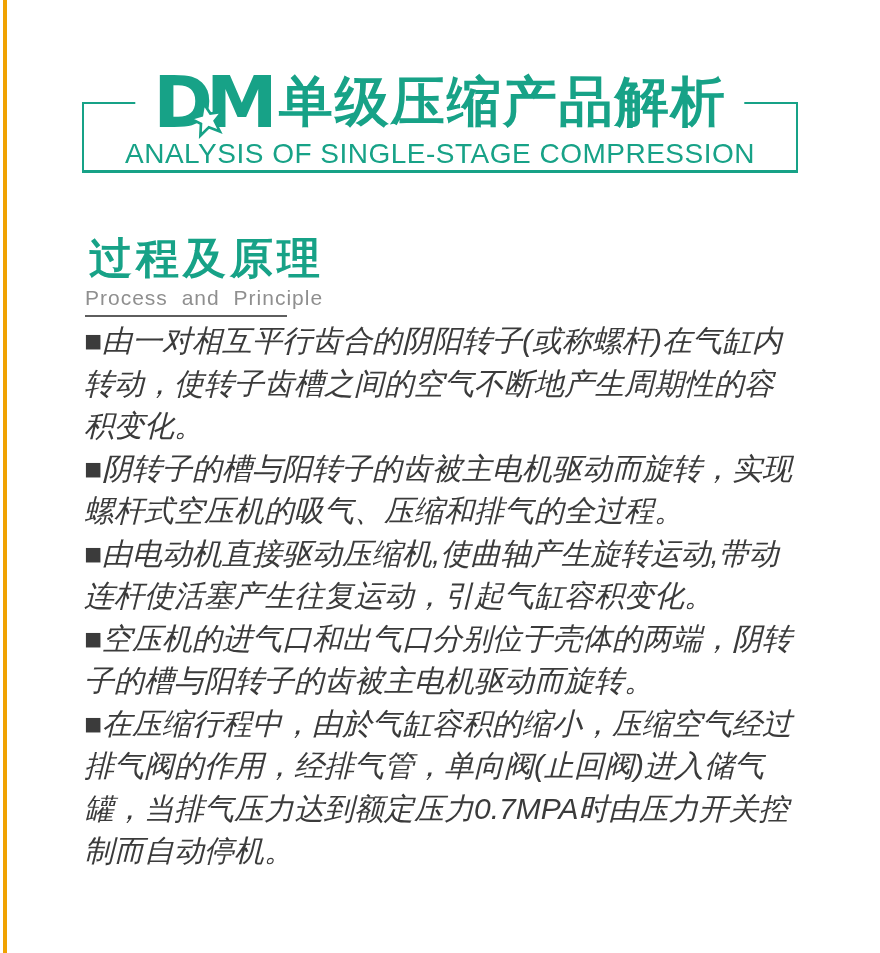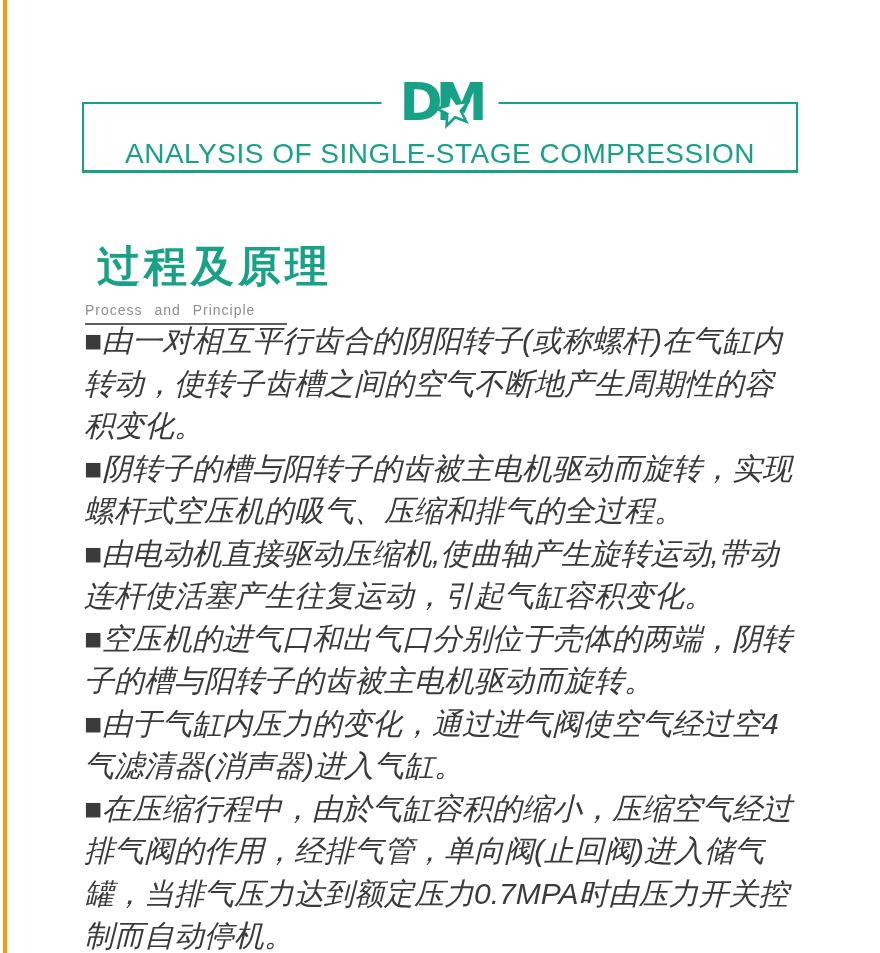--- a/index.html
+++ b/index.html
@@ -48,21 +48,21 @@
     white-space: nowrap;
   }
   .logo {
     position: relative;
     display: inline-block;
     line-height: 1;
   }
   .logo-text {
     font-family: "DejaVu Sans", sans-serif;
     font-weight: 900;
-    font-size: 52px;
+    font-size: 72px;
     letter-spacing: -7px;
     color: #17a287;
   }
   .logo-star {
     position: absolute;
     left: 34px;
     bottom: -2px;
     width: 40px;
     height: 40px;
     transform: rotate(-12deg);
@@ -83,30 +83,30 @@
     color: #17a287;
     letter-spacing: 0.5px;
   }
   
   .section-head {
     position: absolute;
     left: 85px;
     top: 231px;
   }
   .section-title {
-    margin: 12px;
+    margin: 4px;
     font-size: 43px;
     font-weight: bold;
     color: #17a287;
     letter-spacing: 4px;
     line-height: 1.1;
     text-align: center;
   }
   .section-subtitle {
-    font-size: 14px;
+    font-size: 21px;
     color: #8f8f8f;
     word-spacing: 7px;
     letter-spacing: 1px;
   }
   .section-underline {
     margin-top: 5px;
     width: 202px;
     height: 2px;
     background: #5e5e5e;
   }
@@ -135,33 +135,33 @@
   <div class="header-frame">
     <div class="header-title-row">
       <span class="logo">
         <span class="logo-text">DM</span>
         <span class="logo-star">
           <svg viewBox="0 0 24 24" width="40" height="40">
             <path d="M12 2l2.6 6.6 7 .5-5.4 4.4 1.8 6.8-6-3.8-6 3.8 1.8-6.8L2.4 9.1l7-.5z" fill="#ffffff" stroke="#17a287" stroke-width="1.6"></path>
           </svg>
         </span>
       </span>
+      <span class="header-title">单级压缩产品解析</span>
     </div>
     <div class="header-subtitle">ANALYSIS OF SINGLE-STAGE COMPRESSION</div>
   </div>
 
   <div class="section-head">
     <h2 class="section-title">过程及原理</h2>
     <div class="section-subtitle">Process and Principle</div>
     <div class="section-underline"></div>
   </div>
 
   <div class="body-text">
     <p>■由一对相互平行齿合的阴阳转子(或称螺杆)在气缸内转动，使转子齿槽之间的空气不断地产生周期性的容积变化。</p>
     <p>■阴转子的槽与阳转子的齿被主电机驱动而旋转，实现螺杆式空压机的吸气、压缩和排气的全过程。</p>
     <p>■由电动机直接驱动压缩机,使曲轴产生旋转运动,带动连杆使活塞产生往复运动，引起气缸容积变化。</p>
     <p>■空压机的进气口和出气口分别位于壳体的两端，阴转子的槽与阳转子的齿被主电机驱动而旋转。</p>
-    <p>■由于气缸内压力的变化，通过进气阀使空气经过空4气滤清器(消声器)进入气缸。</p>
     <p>■在压缩行程中，由於气缸容积的缩小，压缩空气经过排气阀的作用，经排气管，单向阀(止回阀)进入储气罐，当排气压力达到额定压力0.7MPA时由压力开关控制而自动停机。</p>
 
   </div>
 
 </div>
 
 </body></html>

